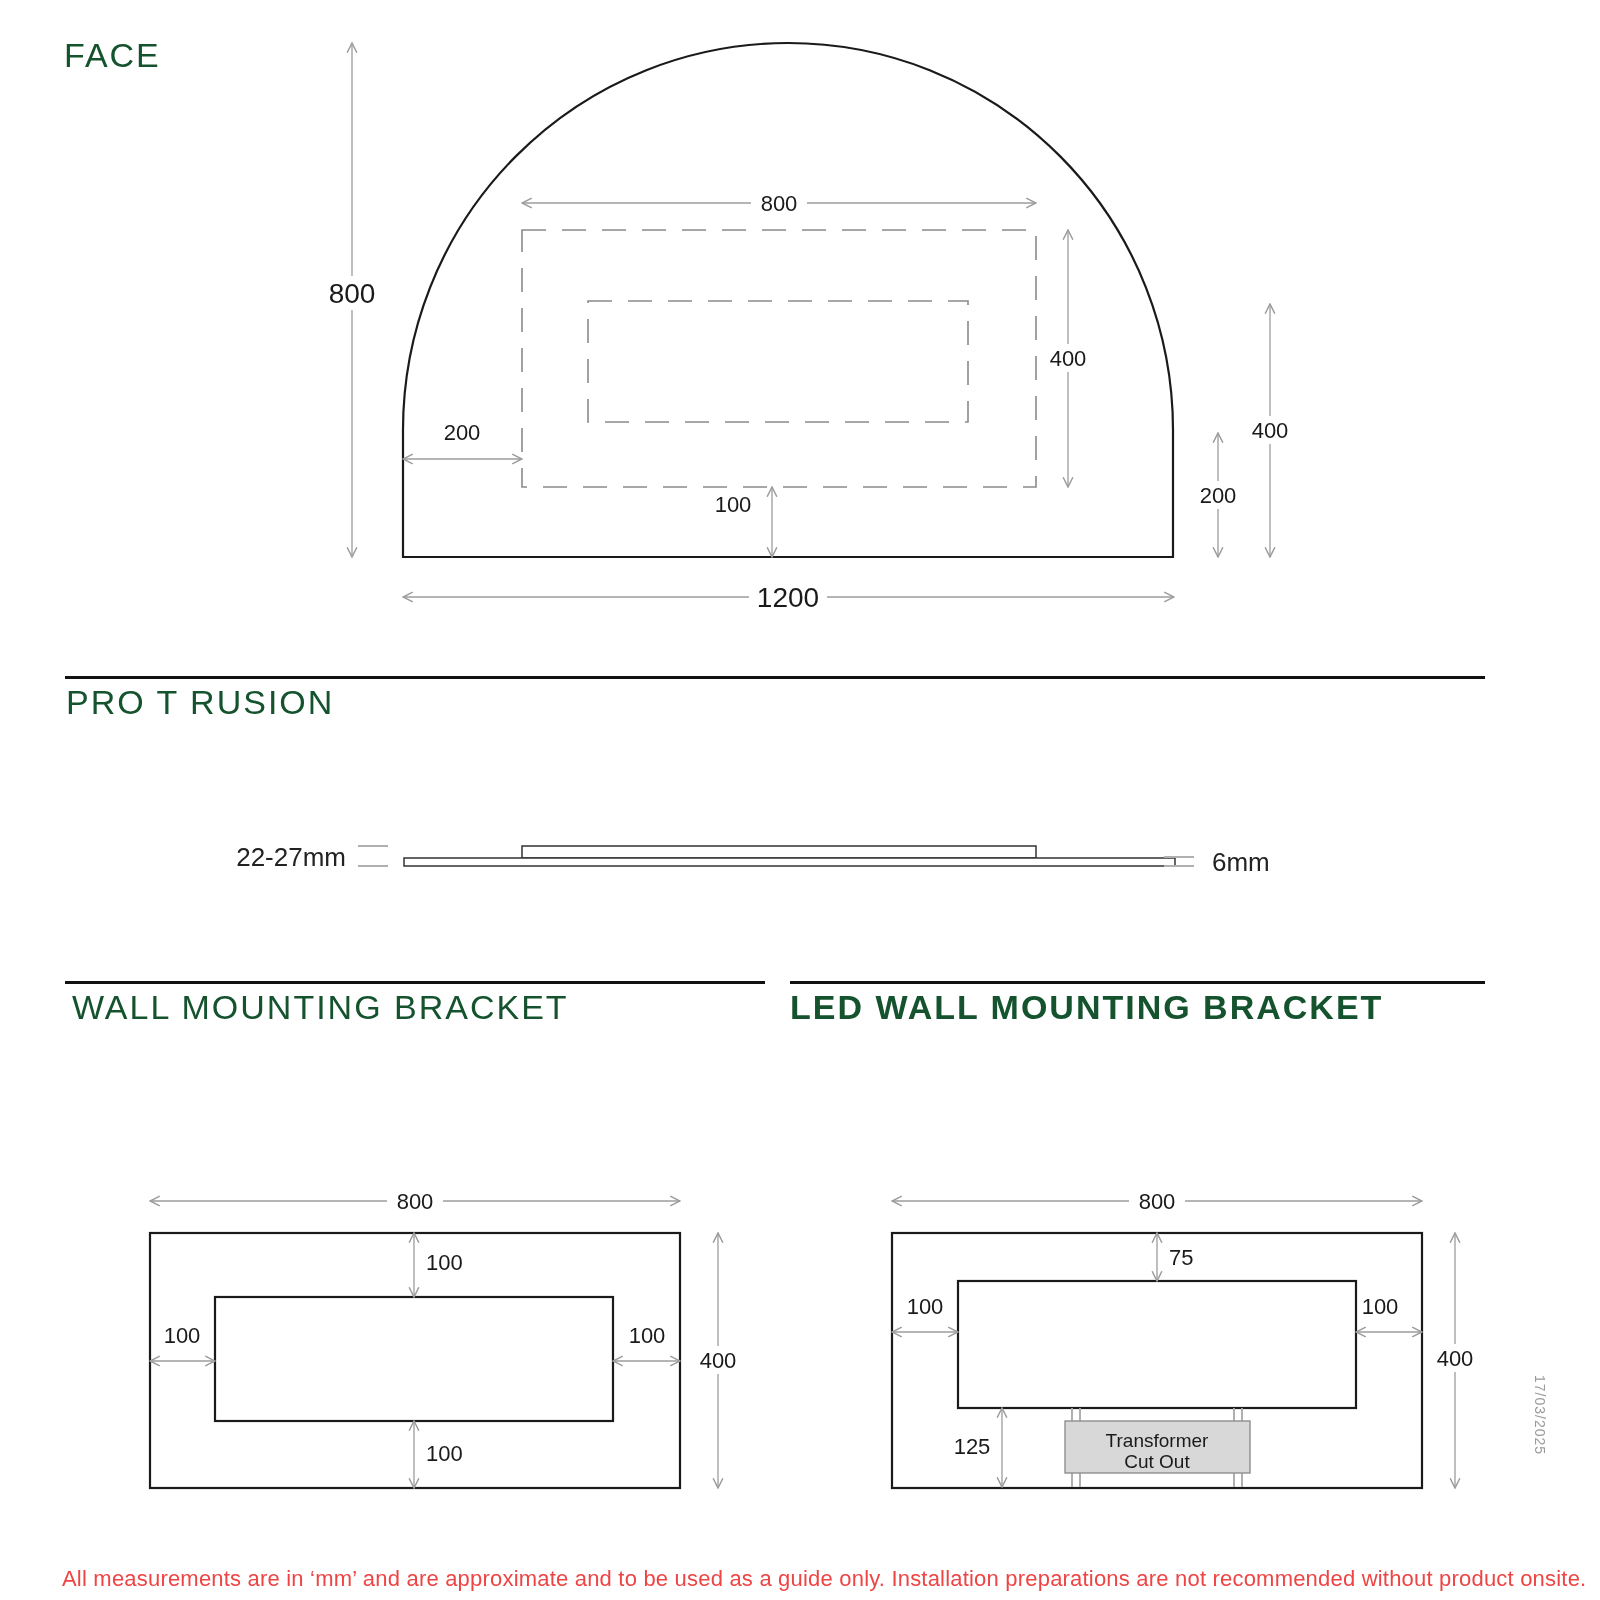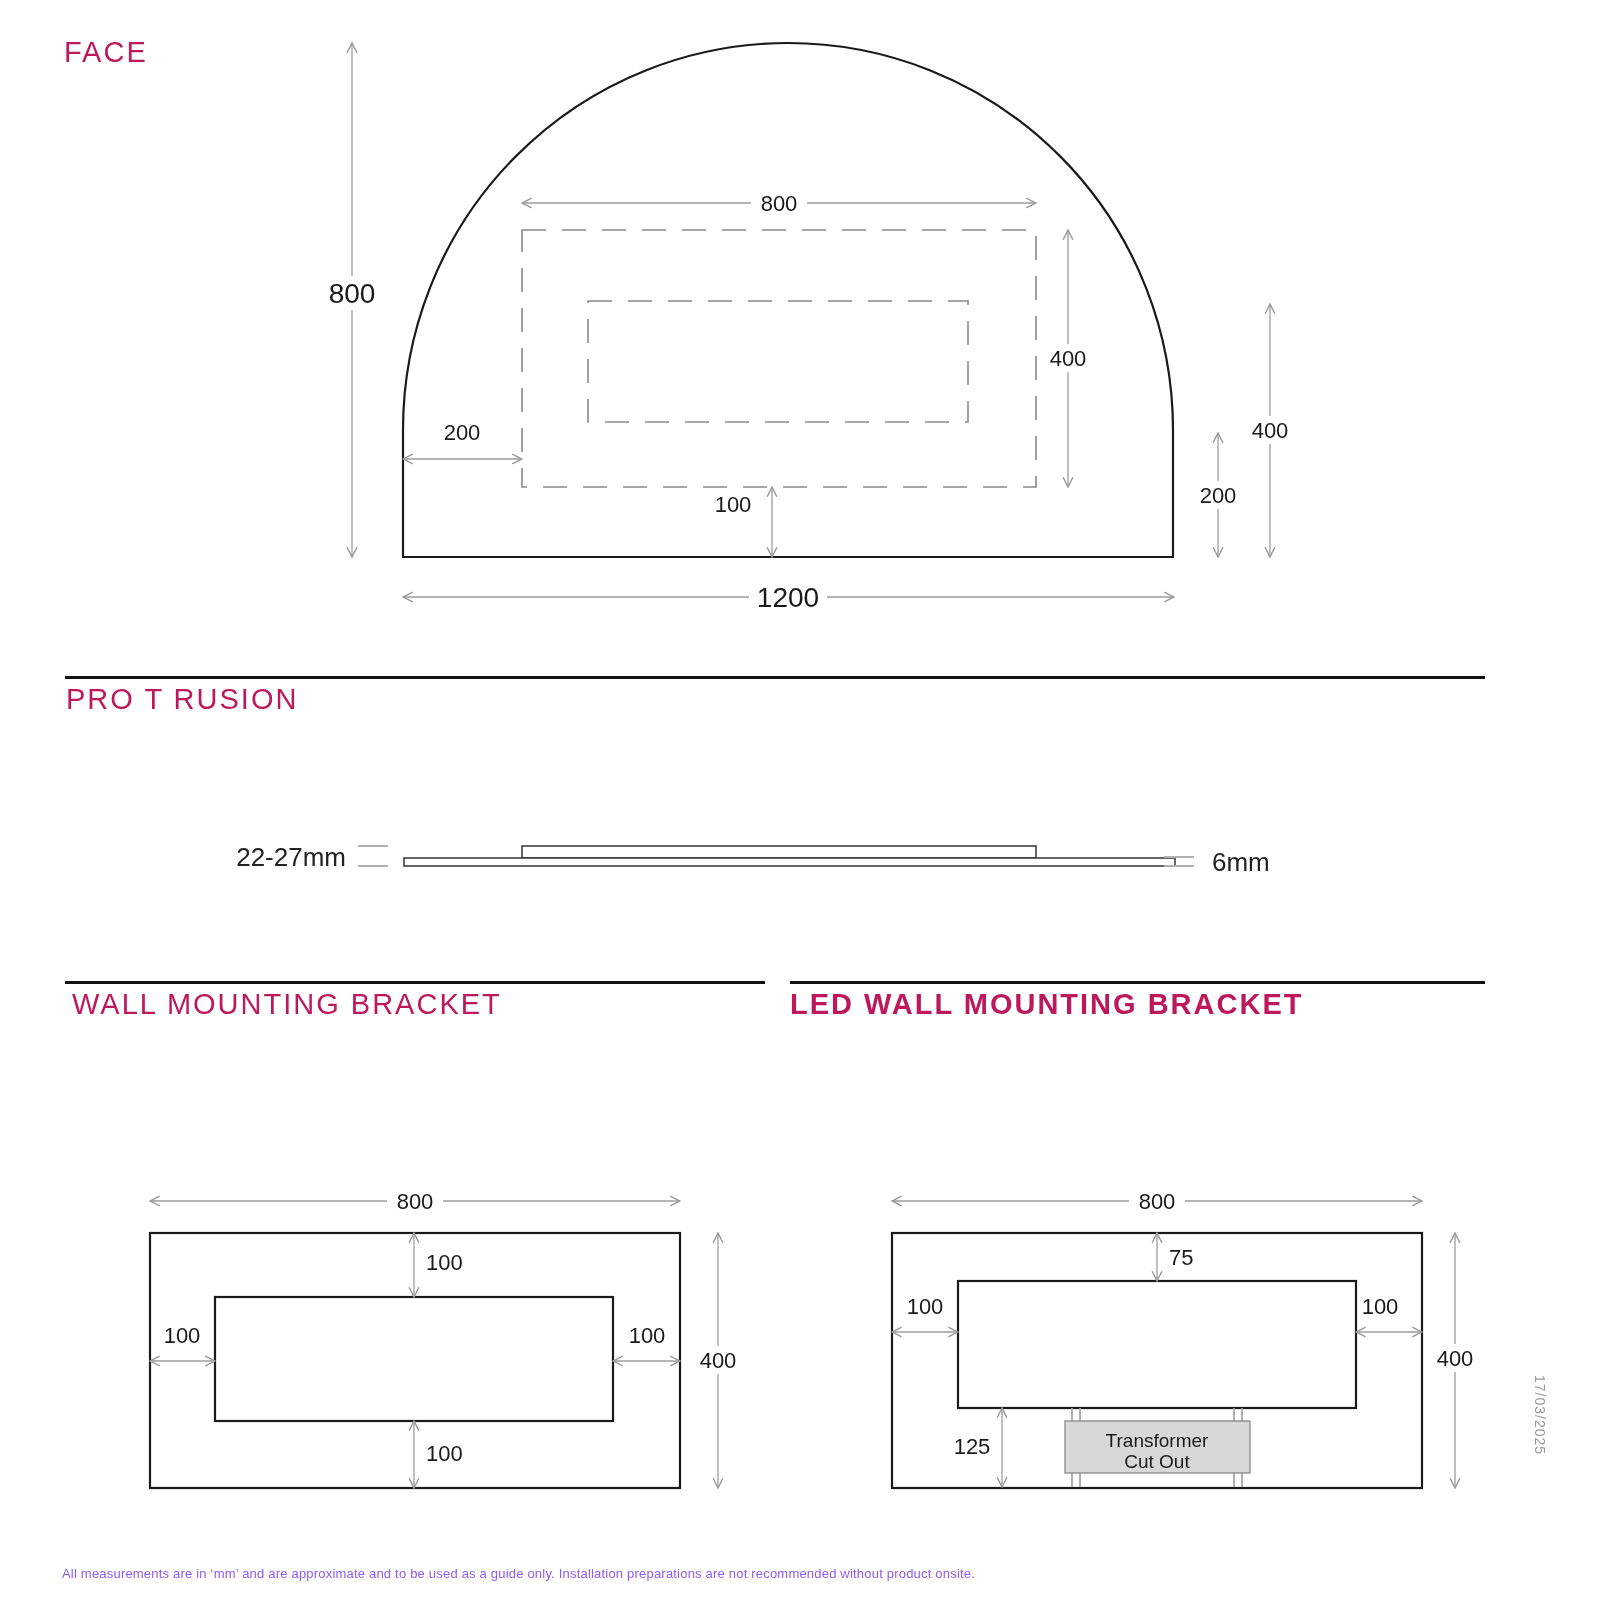--- a/index.html
+++ b/index.html
@@ -1,21 +1,21 @@
 <!DOCTYPE html>
 <html><head>
 <meta charset="utf-8">
 <style>
   html,body{margin:0;padding:0;background:#ffffff;}
   body{width:1600px;height:1600px;position:relative;overflow:hidden;
        font-family:"Liberation Sans", sans-serif;color:#1a1a1a;}
   .abs{position:absolute;}
-  .heading{font-size:29px;font-weight:500;letter-spacing:2px;color:#be185d;white-space:nowrap;}
+  .heading{font-size:34px;font-weight:500;letter-spacing:2px;color:#14532d;white-space:nowrap;}
   .divider{height:3px;background:#111;}
-  .footer-note{font-size:13px;color:#8b5cf6;letter-spacing:0.2px;white-space:nowrap;}
+  .footer-note{font-size:22px;color:#ef4444;letter-spacing:0.2px;white-space:nowrap;}
   .date-vert{font-size:14px;color:#9a9a9a;transform:rotate(90deg);transform-origin:0 0;
              white-space:nowrap;letter-spacing:1px;}
   svg text{font-family:"Liberation Sans", sans-serif;fill:#1a1a1a;}
   .dim-t{font-size:22px;}
   .dim-lg{font-size:28px;}
   .side-t{font-size:26px;fill:#222;}
   .tx-t{font-size:19px;}
   .ln{stroke:#1a1a1a;stroke-width:2.2;fill:none;}
   .ln-thin{stroke:#333;stroke-width:1.5;fill:#ffffff;}
   .dash{stroke:#8a8a8a;stroke-width:1.6;fill:none;stroke-dasharray:24 16;}

